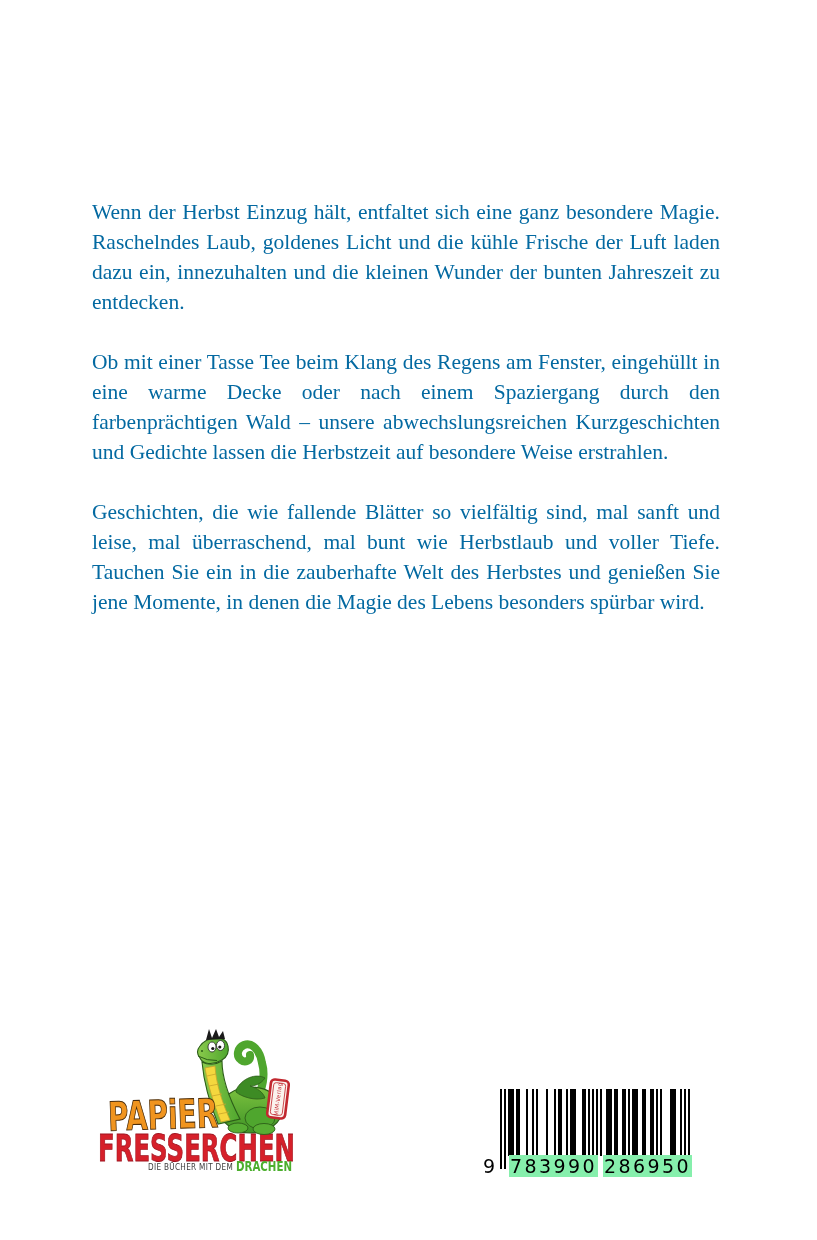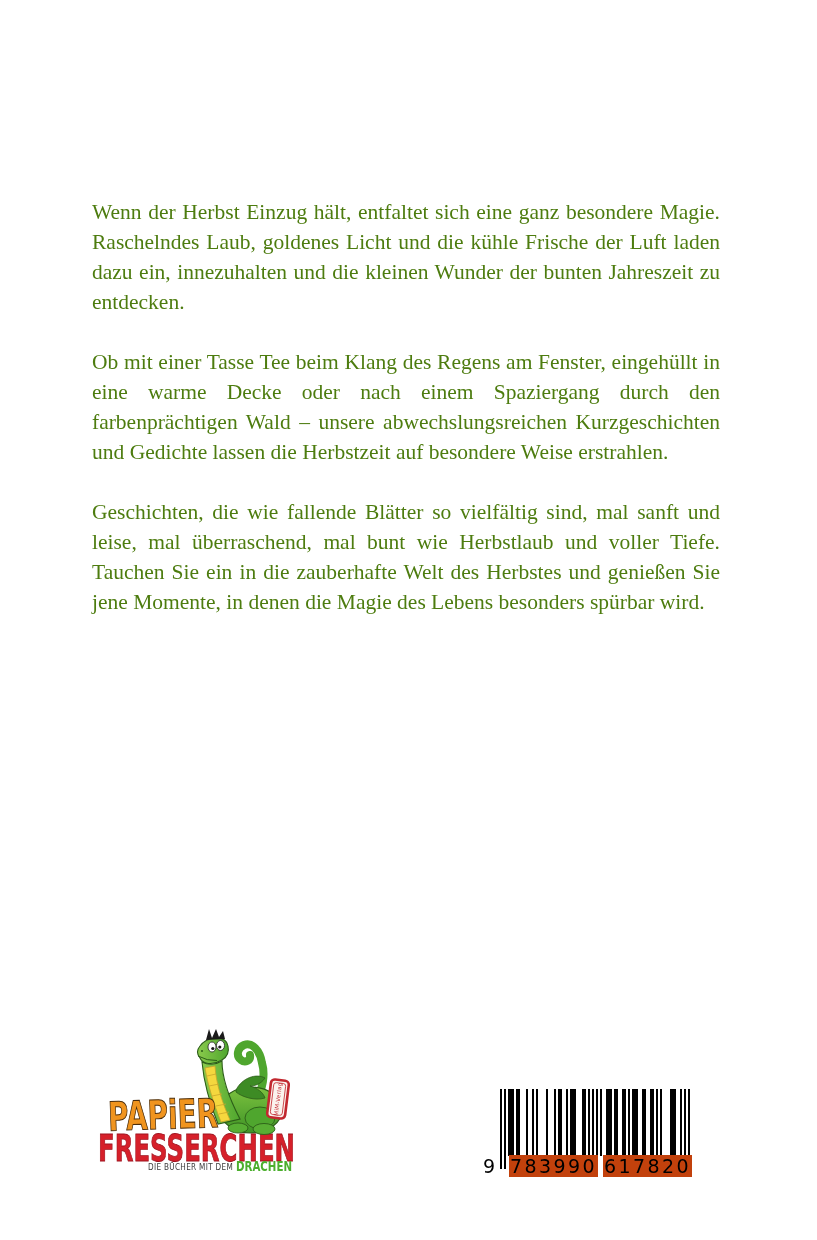--- a/index.html
+++ b/index.html
@@ -10,21 +10,21 @@
     background: #ffffff;
     overflow: hidden;
     font-family: "Liberation Serif", serif;
   }
   
   .blurb {
     position: absolute;
     left: 92px;
     top: 197px;
     width: 628px;
-    color: #4d7c0f;
+    color: #0369a1;
     font-size: 21.5px;
     line-height: 30px;
     text-align: justify;
   }
   .blurb p { margin: 0 0 30px 0; hyphens: manual; }
   
   .logo {
     position: absolute;
     left: 88px;
     top: 1018px;
@@ -54,21 +54,21 @@
     top: 66px;
     left: 0;
     width: 100%;
     height: 22px;
     font-family: "DejaVu Sans", sans-serif;
     font-size: 19px;
     color: #000000;
     white-space: nowrap;
   }
   .digit-lead { position: absolute; left: -17px; top: 0; }
-  .digit-grp  { position: absolute; top: 0; letter-spacing: 2.4px; background: #c2410c; padding: 0 1px; }
+  .digit-grp  { position: absolute; top: 0; letter-spacing: 2.4px; background: #86efac; padding: 0 1px; }
   .digit-grp.g1 { left: 9px; }
   .digit-grp.g2 { left: 103px; }
 </style>
 </head>
 <body>
 
 <main class="cover">
 
   <section class="blurb">
     <p>Wenn der Herbst Einzug hält, entfaltet sich eine ganz besondere Magie. Raschelndes Laub, goldenes Licht und die kühle Frische der Luft laden dazu ein, innezuhalten und die kleinen Wunder der bunten Jahreszeit zu entdecken.</p>
@@ -226,17 +226,17 @@
         <div class="bar"></div>
         <div class="bar black"></div>
         <div class="bar"></div>
         <div class="bar black guard"></div>
         <div class="bar guard"></div>
         <div class="bar black guard"></div>
       </div>
     <div class="digits">
       <span class="digit-lead">9</span>
       <span class="digit-grp g1">783990</span>
-      <span class="digit-grp g2">617820</span>
+      <span class="digit-grp g2">286950</span>
     </div>
   </div>
 
 </main>
 
 </body></html>

